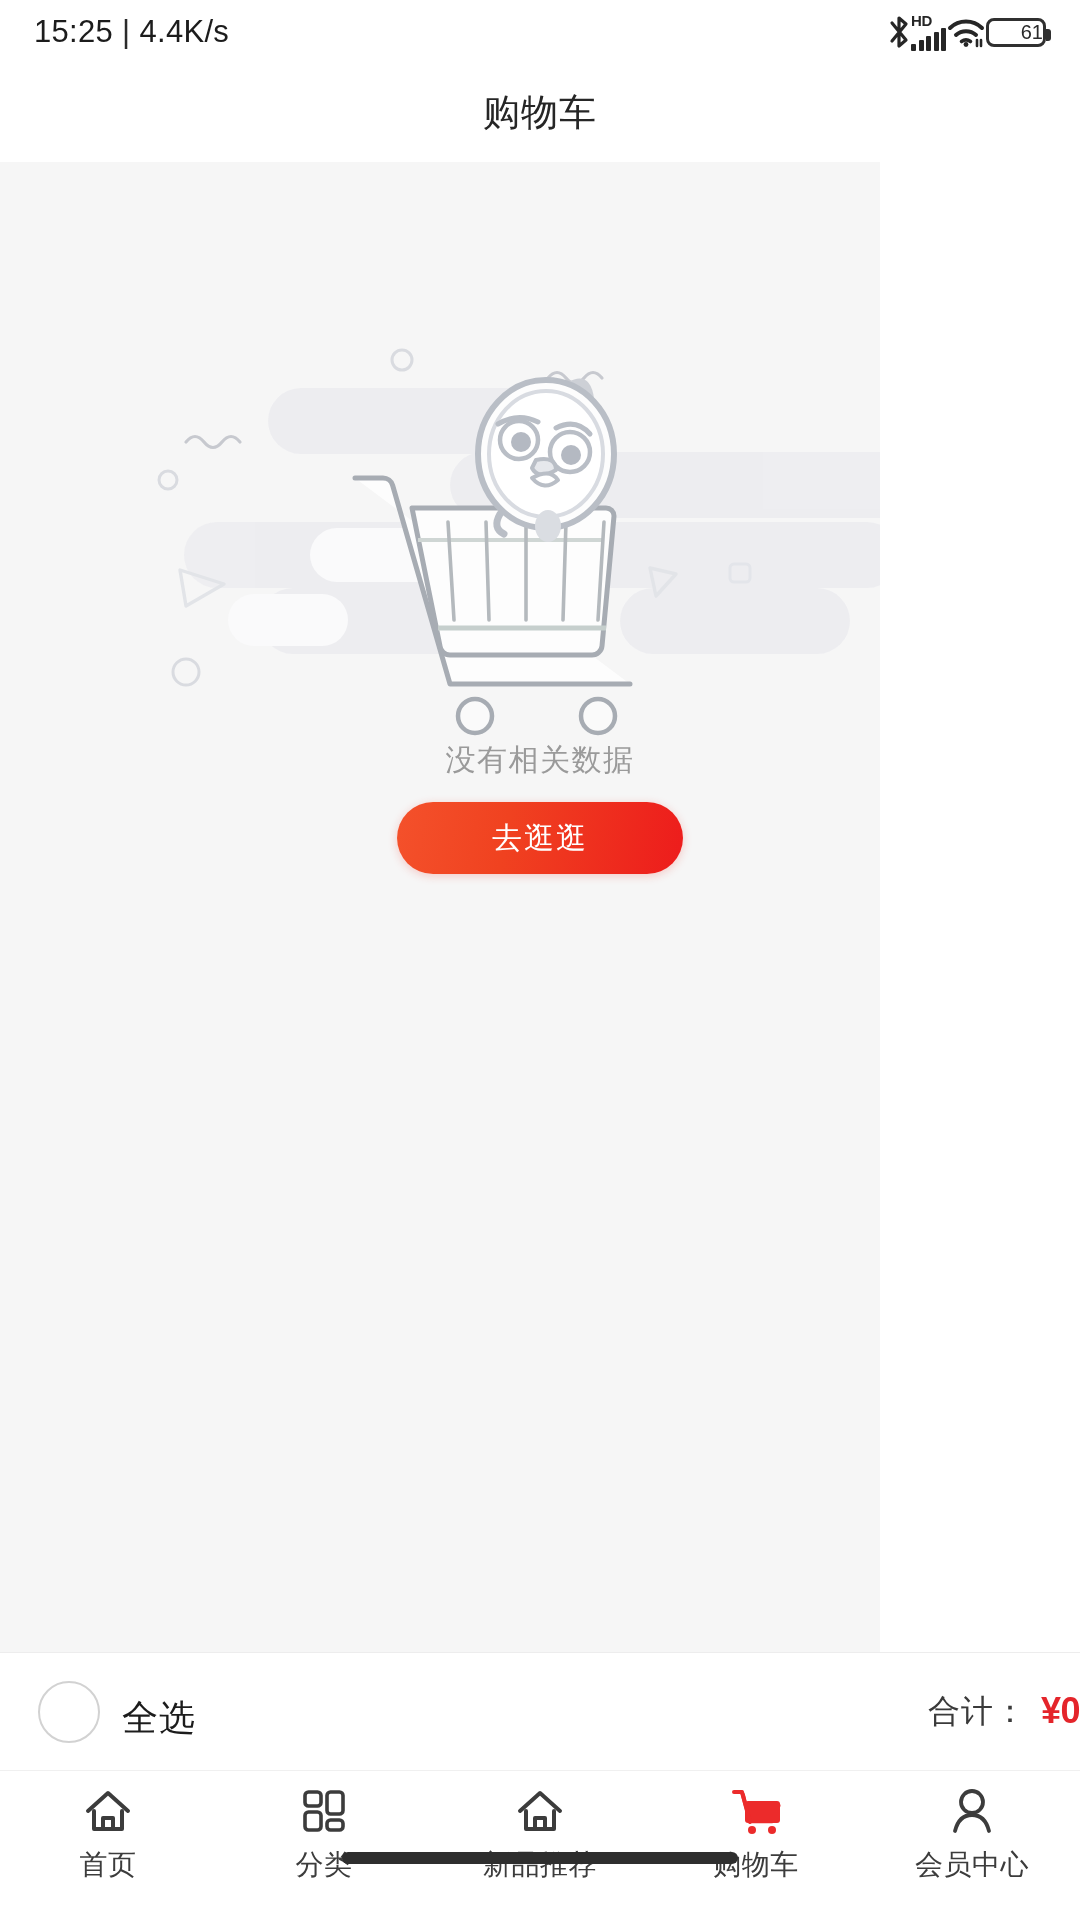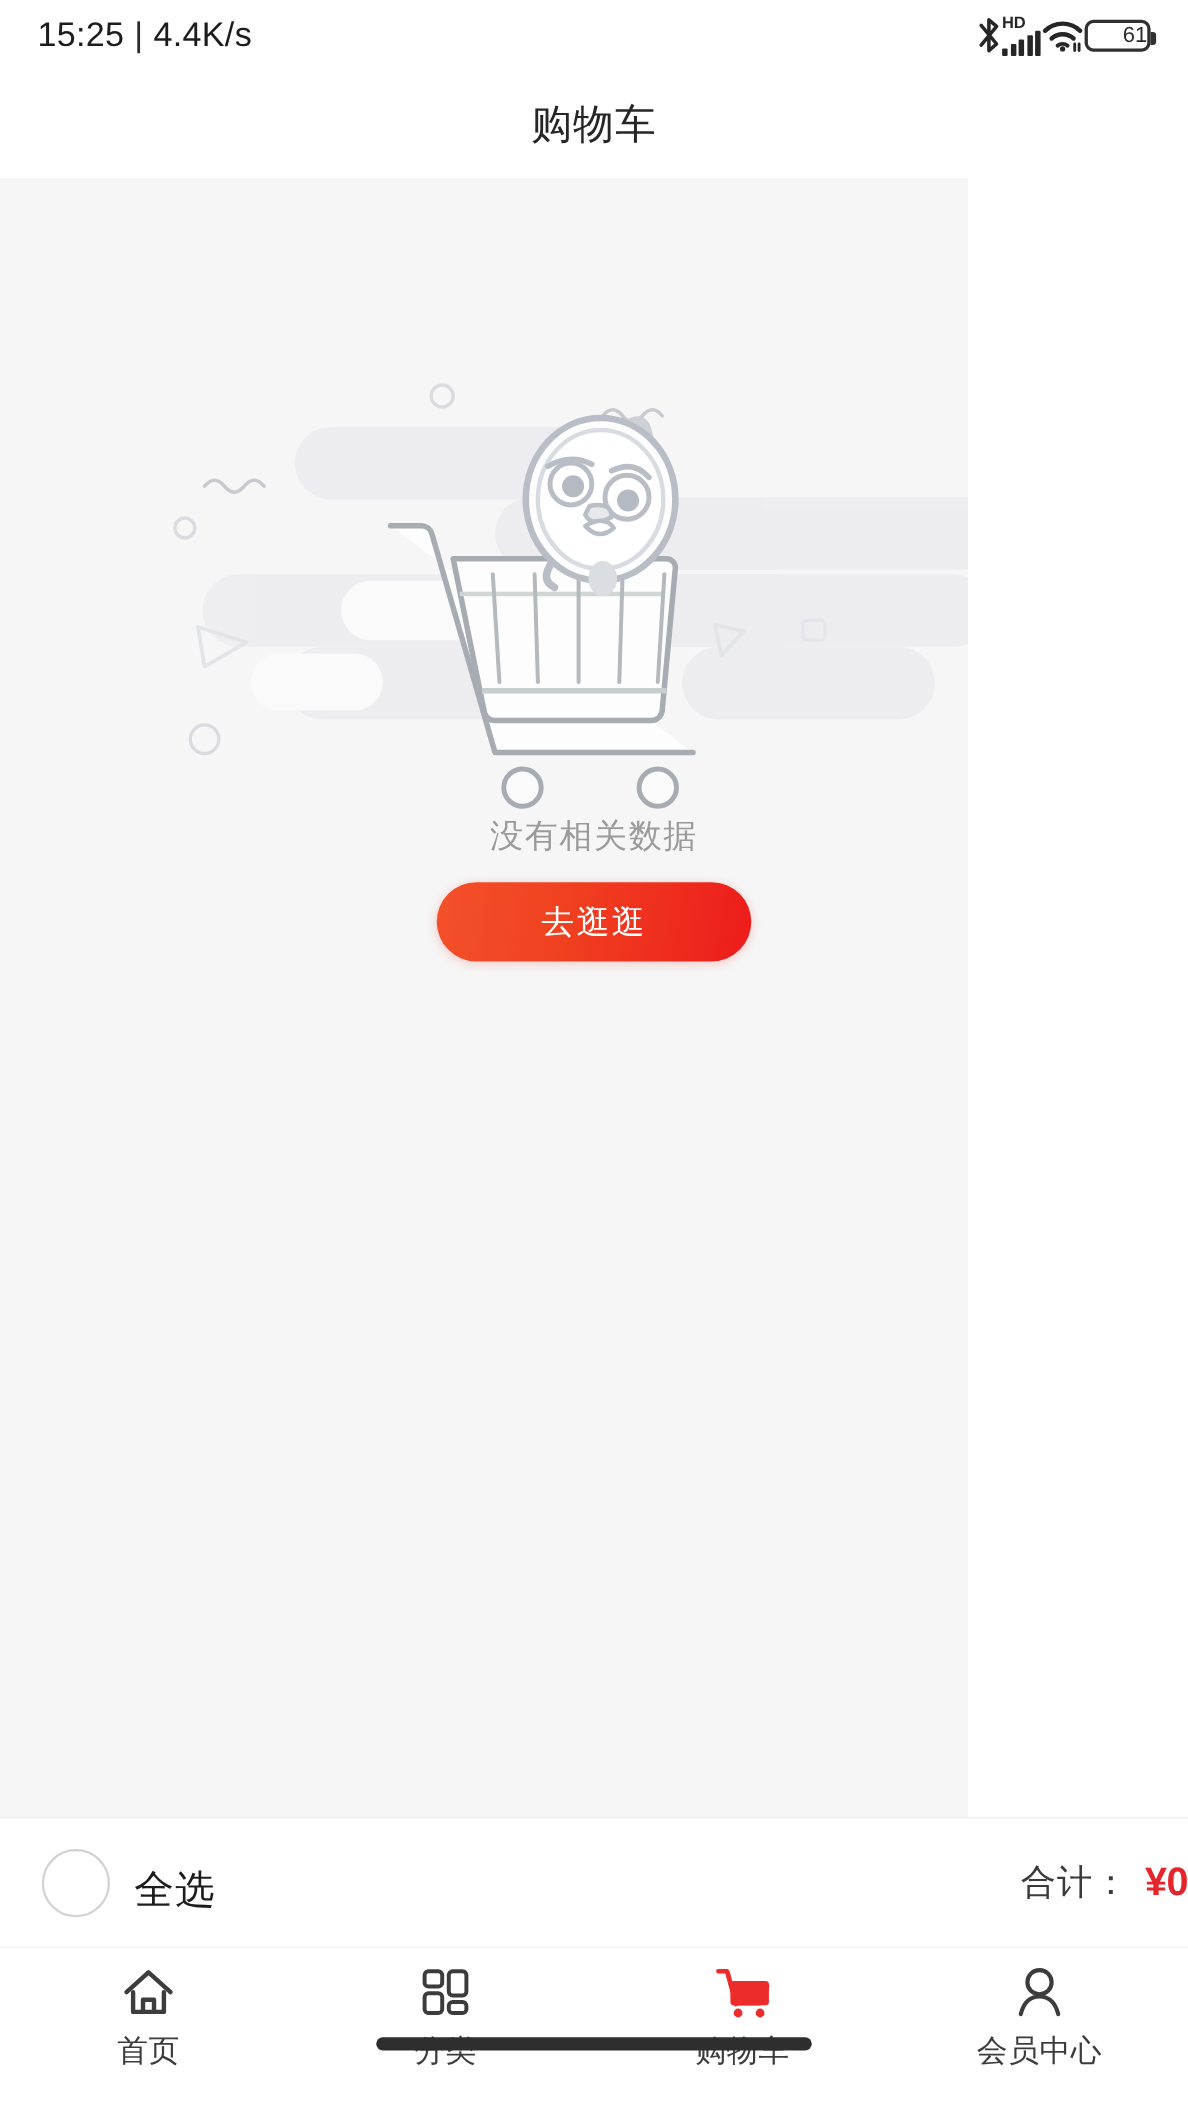--- a/index.html
+++ b/index.html
@@ -278,20 +278,30 @@
         <svg width="48" height="48" viewBox="0 0 48 48">
           <rect x="5" y="5" width="16" height="14" rx="3.5" fill="none" stroke="#3c3c3c" stroke-width="3.6"></rect>
           <rect x="27" y="5" width="16" height="22" rx="3.5" fill="none" stroke="#3c3c3c" stroke-width="3.6"></rect>
           <rect x="5" y="25" width="16" height="18" rx="3.5" fill="none" stroke="#3c3c3c" stroke-width="3.6"></rect>
           <rect x="27" y="33" width="16" height="10" rx="3.5" fill="none" stroke="#3c3c3c" stroke-width="3.6"></rect>
         </svg>
       </span>
       <span class="tl">分类</span>
     </div>
 
+    <div class="tab">
+      <span class="ic">
+        <svg width="52" height="48" viewBox="0 0 52 48">
+          <path d="M6 24 L26 6 L46 24" fill="none" stroke="#3c3c3c" stroke-width="4" stroke-linecap="round" stroke-linejoin="round"></path>
+          <path d="M12 24 V42 H40 V24" fill="none" stroke="#3c3c3c" stroke-width="4" stroke-linecap="round" stroke-linejoin="round"></path>
+          <path d="M21 42 V31 H31 V42" fill="none" stroke="#3c3c3c" stroke-width="4" stroke-linejoin="round"></path>
+        </svg>
+      </span>
+      <span class="tl">新品推荐</span>
+    </div>
 
     <div class="tab active">
       <span class="ic">
         <svg width="54" height="48" viewBox="0 0 54 48">
           <path d="M5 5 h8 a3 3 0 0 1 2.9 2.2 L18 16 H49 a2.5 2.5 0 0 1 2.4 3.2 L46 34 a3 3 0 0 1 -2.9 2.2 H22 a3 3 0 0 1 -2.9 -2.2 L11.5 7" fill="#ec2b2b"></path>
           <rect x="16" y="14" width="35" height="22" rx="3" fill="#ec2b2b"></rect>
           <path d="M5 5 h8 l8 30" fill="none" stroke="#ec2b2b" stroke-width="4" stroke-linecap="round" stroke-linejoin="round"></path>
           <circle cx="23" cy="43" r="4" fill="#ec2b2b"></circle>
           <circle cx="43" cy="43" r="4" fill="#ec2b2b"></circle>
         </svg>

